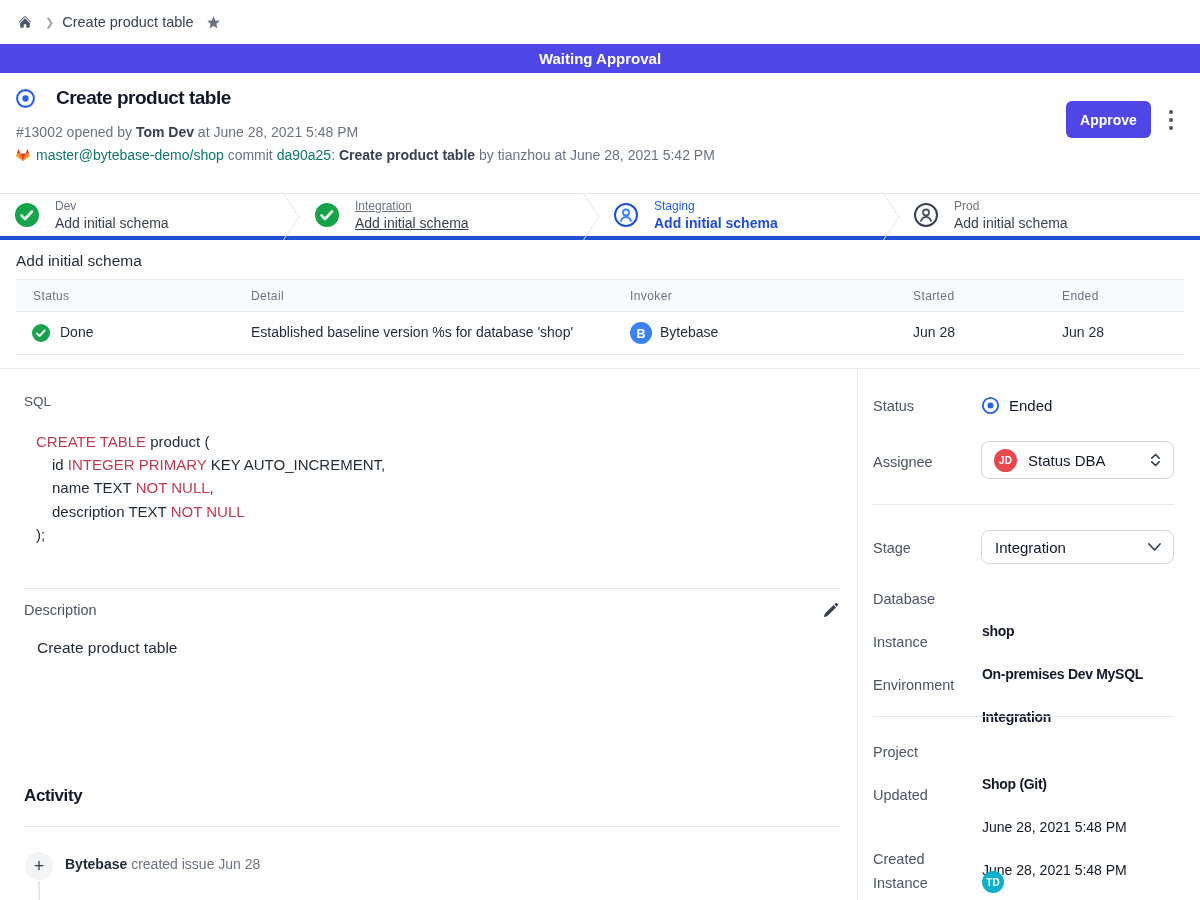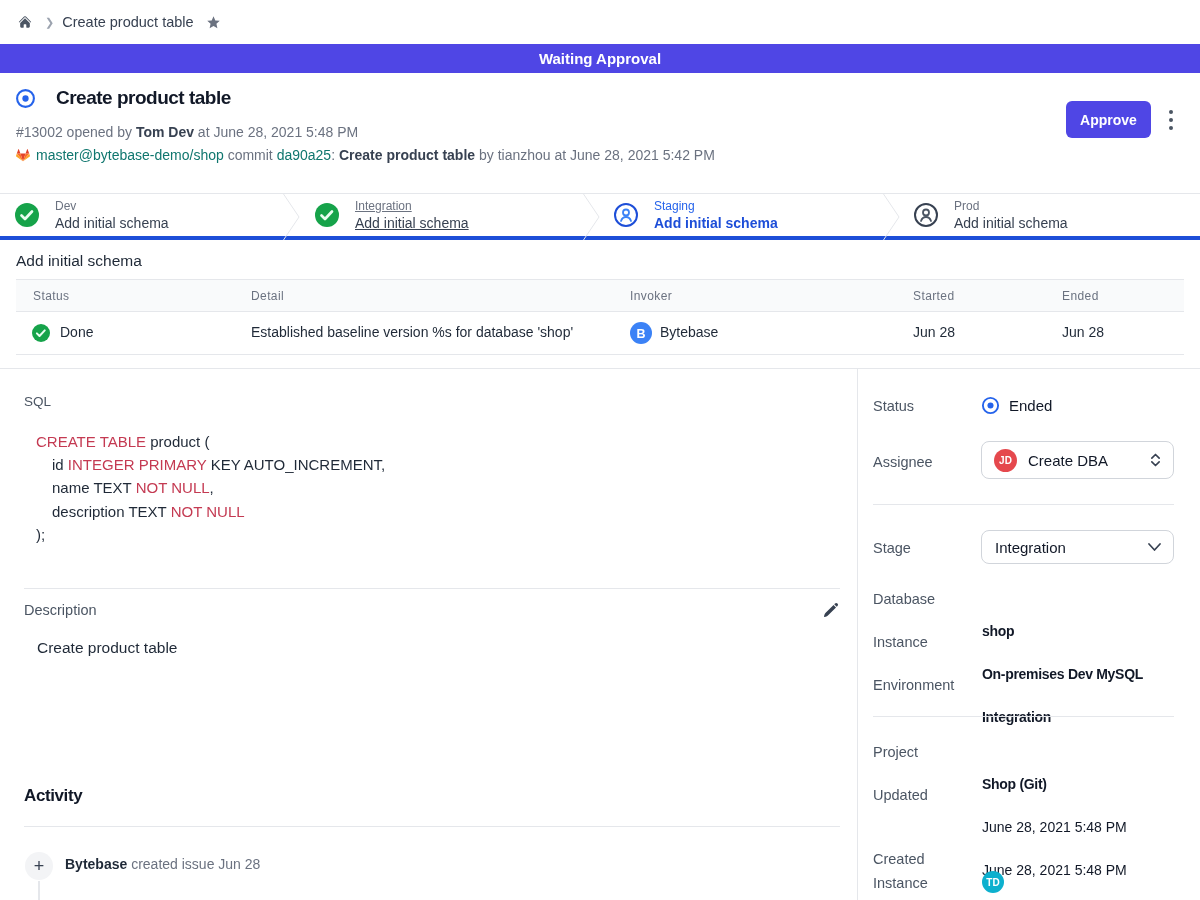--- a/index.html
+++ b/index.html
@@ -226,21 +226,21 @@
     <circle cx="10" cy="10" r="3.2" fill="#2563eb"></circle>
   </svg>
 <div class="abs" style="top:397px;left:1009px;font-size:15px;color:#111827;">Ended</div>
 
 <div class="sb-label" style="top:454px;">Assignee</div>
 <div class="selbox" style="top:441px;height:38px;padding-left:12px;">
   <svg width="23" height="23" viewBox="0 0 23 23">
       <circle cx="11.5" cy="11.5" r="11.5" fill="#e5484d"></circle>
       <text x="11.5" y="15.2" text-anchor="middle" font-size="10" font-weight="bold" fill="#fff" font-family="Liberation Sans, sans-serif">JD</text>
     </svg>
-  <span style="margin-left:11px;font-size:15px;color:#111827;">Create DBA</span>
+  <span style="margin-left:11px;font-size:15px;color:#111827;">Status DBA</span>
   <svg style="position:absolute;right:12px" width="11" height="16" viewBox="0 0 12 16">
       <path d="M2 6l4-4 4 4M2 10l4 4 4-4" stroke="#374151" stroke-width="1.8" fill="none" stroke-linecap="round" stroke-linejoin="round"></path>
     </svg>
 </div>
 
 <div class="sb-div" style="top:504px;"></div>
 
 <div class="sb-label" style="top:540px;">Stage</div>
 <div class="selbox" style="top:530px;height:34px;padding-left:13px;">
   <span style="font-size:15px;color:#111827;">Integration</span>

